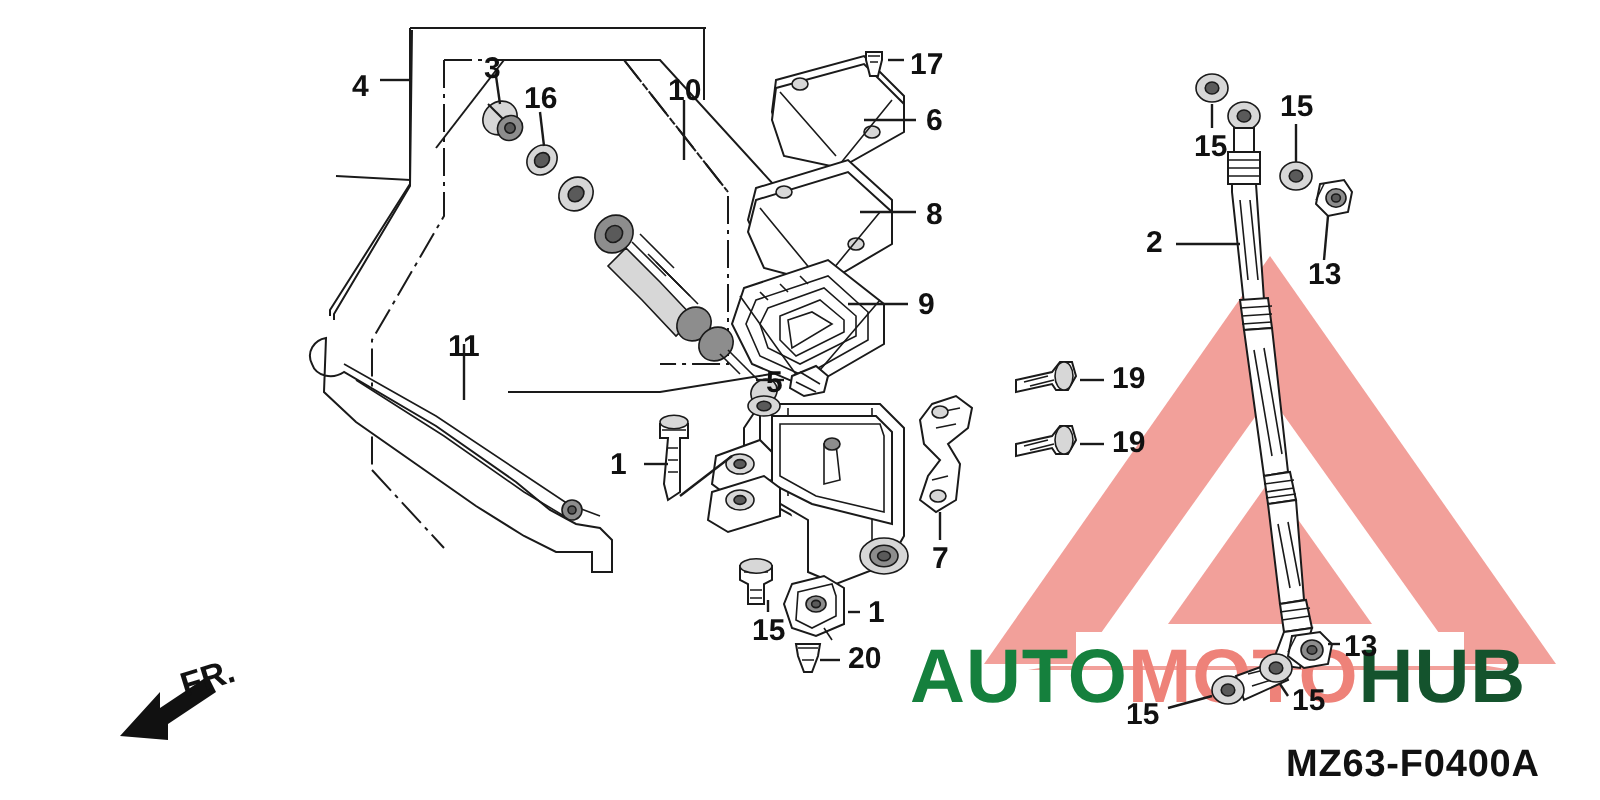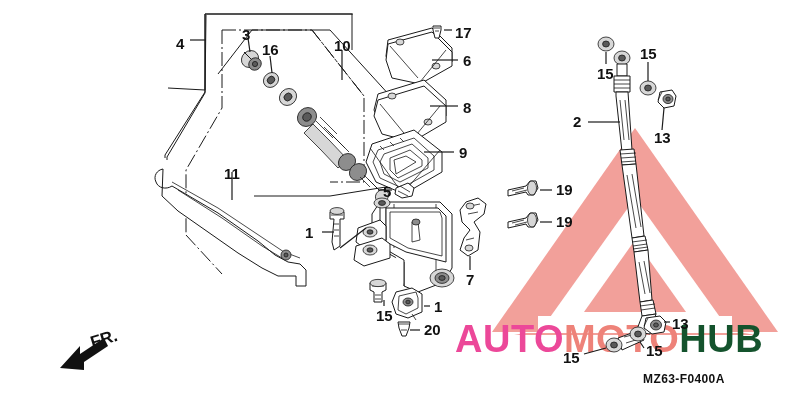--- a/index.html
+++ b/index.html
@@ -58,21 +58,21 @@
     white-space: nowrap;
   }
   
   #part-number {
     position: absolute;
     z-index: 3;
     left: 643px;
     top: 372px;
     font-family: "Liberation Sans", sans-serif;
     font-weight: bold;
-    font-size: 12px;
+    font-size: 19px;
     letter-spacing: 0.4px;
     color: #111111;
   }
   
   #fr-marker {
     position: absolute;
     z-index: 3;
     left: 58px;
     top: 332px;
     width: 90px;
@@ -99,21 +99,21 @@
     <g id="wm-tri-group">
       <path id="wm-tri-outer" d="M145 8 L288 212 L2 212 Z" fill="#F2A09A"></path>
       <path id="wm-tri-inner-cut" d="M145 78 L232 200 L58 200 Z" fill="#ffffff"></path>
       <path id="wm-tri-core" d="M145 120 L196 192 L94 192 Z" fill="#F2A09A"></path>
       <rect id="wm-band" x="48" y="196" width="194" height="17" fill="#ffffff"></rect>
       <path id="wm-base-bar" d="M36 213 L254 213 L266 215 L24 215 Z" fill="#F2A09A"></path>
     </g>
   </svg>
 
   <div id="watermark-text">
-    <span style="color:#ec4899">AUTO</span><span style="color:#EE8279">MOTO</span><span style="color:#14532d">HUB</span>
+    <span style="color:#15803d">AUTO</span><span style="color:#EE8279">MOTO</span><span style="color:#14532d">HUB</span>
   </div>
 
   <svg id="artwork" viewBox="0 0 800 400">
     <defs>
       <style>
         .ln   { fill:none; stroke:#1a1a1a; stroke-width:1; }
         .lnw  { fill:#ffffff; stroke:#1a1a1a; stroke-width:1; }
         .lnth { fill:none; stroke:#1a1a1a; stroke-width:0.8; }
         .dashdot { fill:none; stroke:#1a1a1a; stroke-width:1; stroke-dasharray:14 3 2 3; }
         .leader { fill:none; stroke:#1a1a1a; stroke-width:1.2; }

